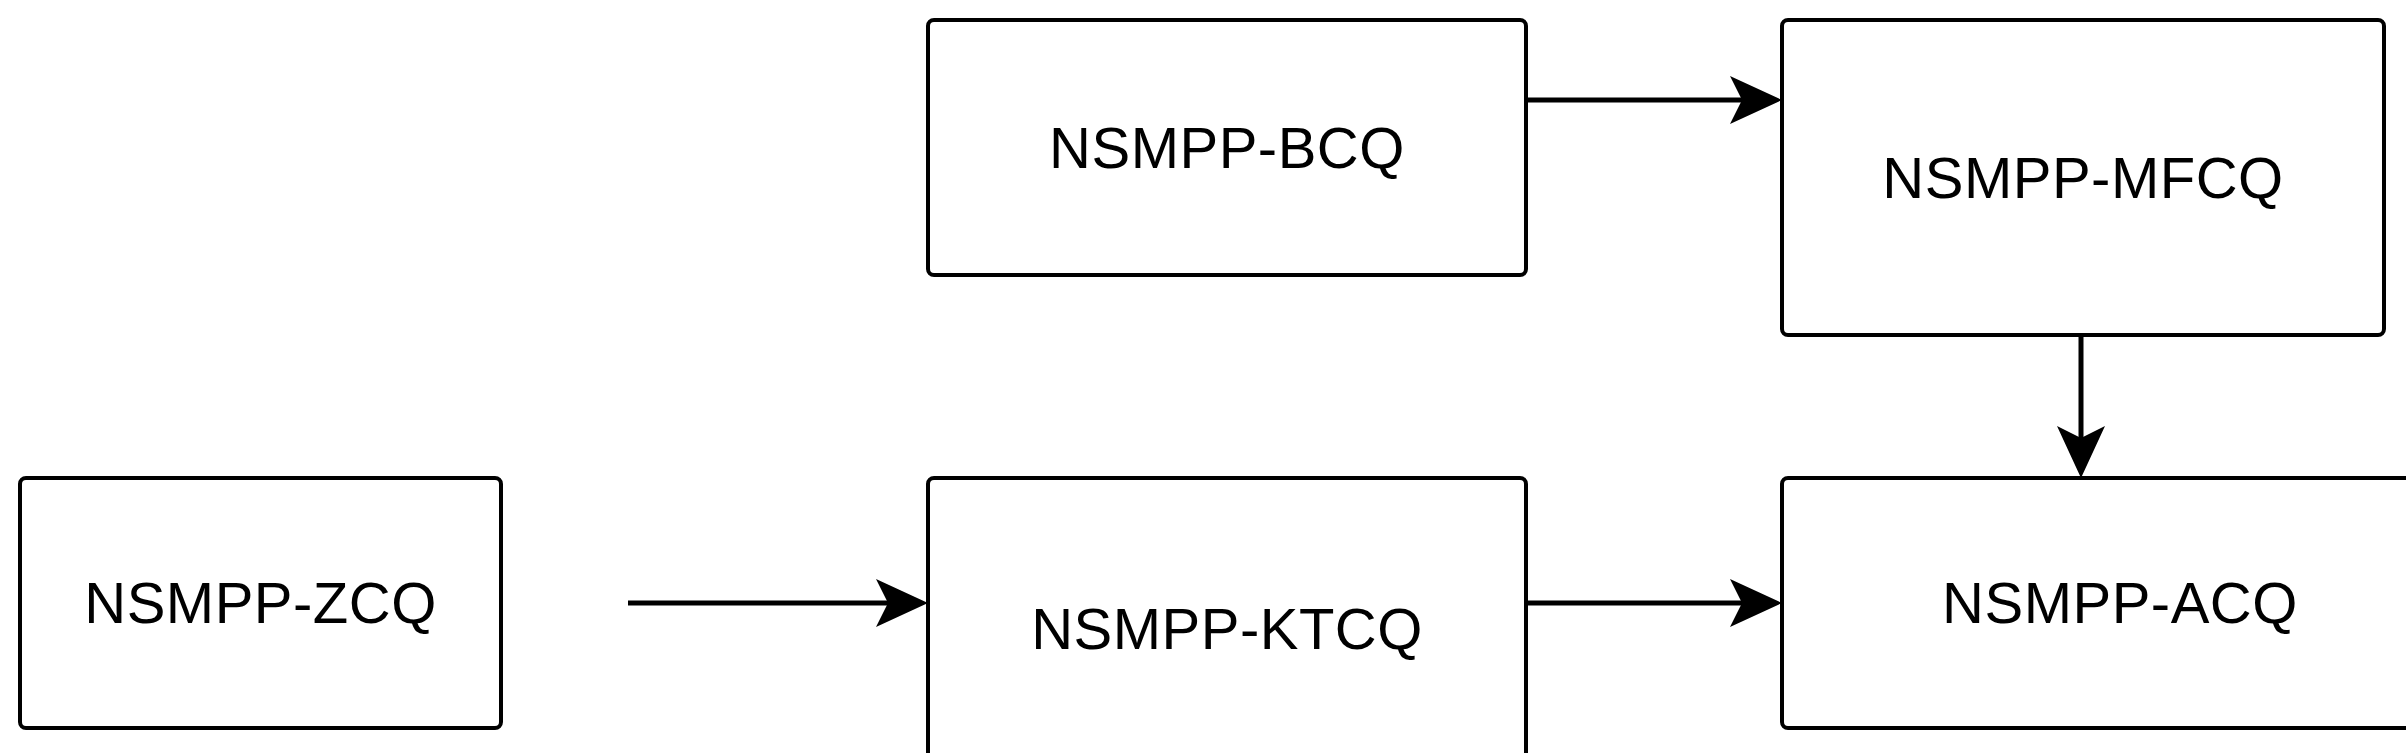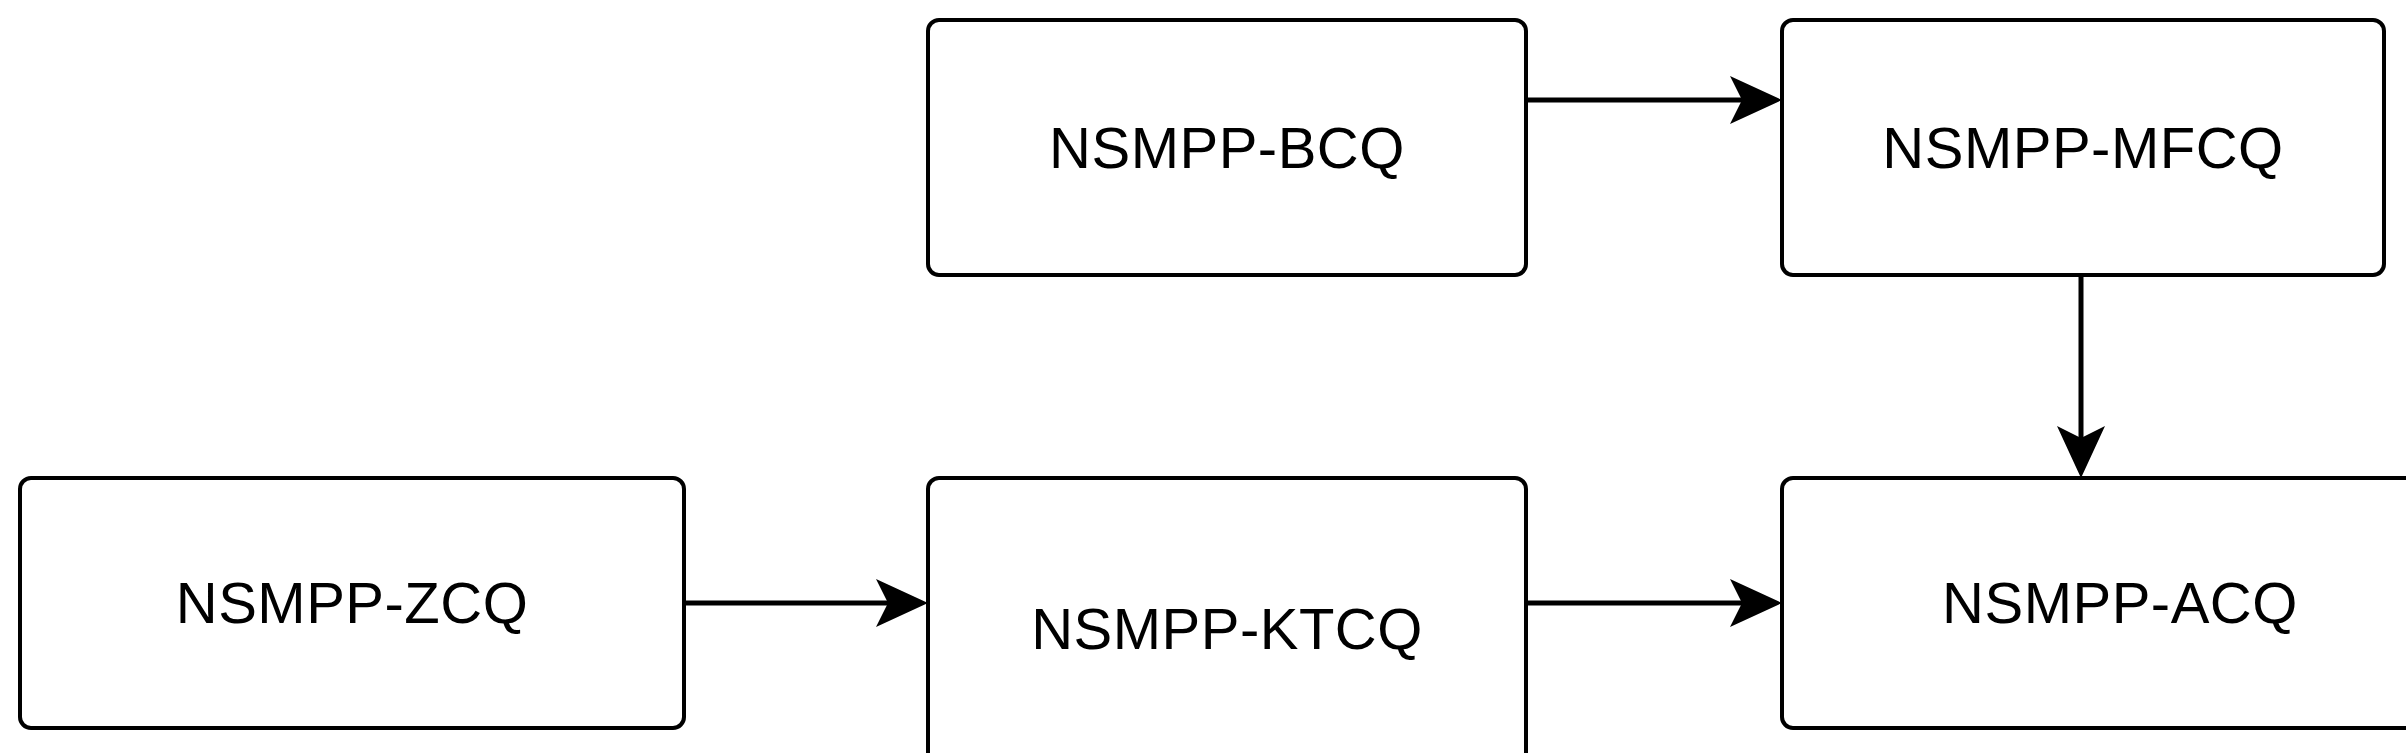--- a/index.html
+++ b/index.html
@@ -24,40 +24,40 @@
     left: 0;
     width: 2406px;
     height: 753px;
     display: block;
   }
   .node-box {
     position: absolute;
     box-sizing: border-box;
     background: #ffffff;
     border: 4px solid #000000;
-    border-radius: 13px;
+    border-radius: 8px;
     display: flex;
     align-items: center;
     justify-content: center;
     z-index: 2;
   }
   .node-label {
     font-family: "Liberation Sans", sans-serif;
     font-size: 58px;
     font-weight: 400;
     color: #000000;
     letter-spacing: 0.5px;
     white-space: nowrap;
     line-height: 1;
     user-select: none;
   }
   
   #node-bcq  { left: 926px;  top: 18px;  width: 602px; height: 259px; }
-  #node-mfcq { left: 1780px; top: 18px;  width: 606px; height: 259px; }
-  #node-zcq  { left: 18px;   top: 476px; width: 668px; height: 254px; }
+  #node-mfcq { left: 1780px; top: 18px;  width: 606px; height: 319px; }
+  #node-zcq  { left: 18px;   top: 476px; width: 485px; height: 254px; }
   #node-ktcq { left: 926px;  top: 476px; width: 602px; height: 305px; }
   #node-acq  { left: 1780px; top: 476px; width: 680px; height: 254px; }
   .edge-line {
     stroke: #000000;
     stroke-width: 5;
     fill: none;
   }
   .edge-head {
     fill: #000000;
     stroke: none;

